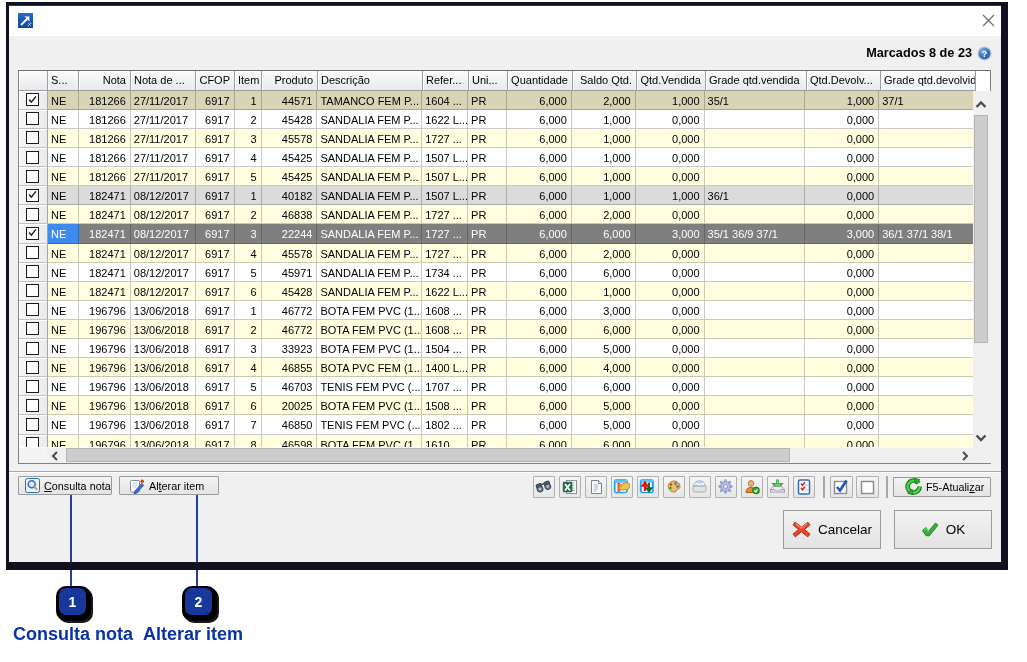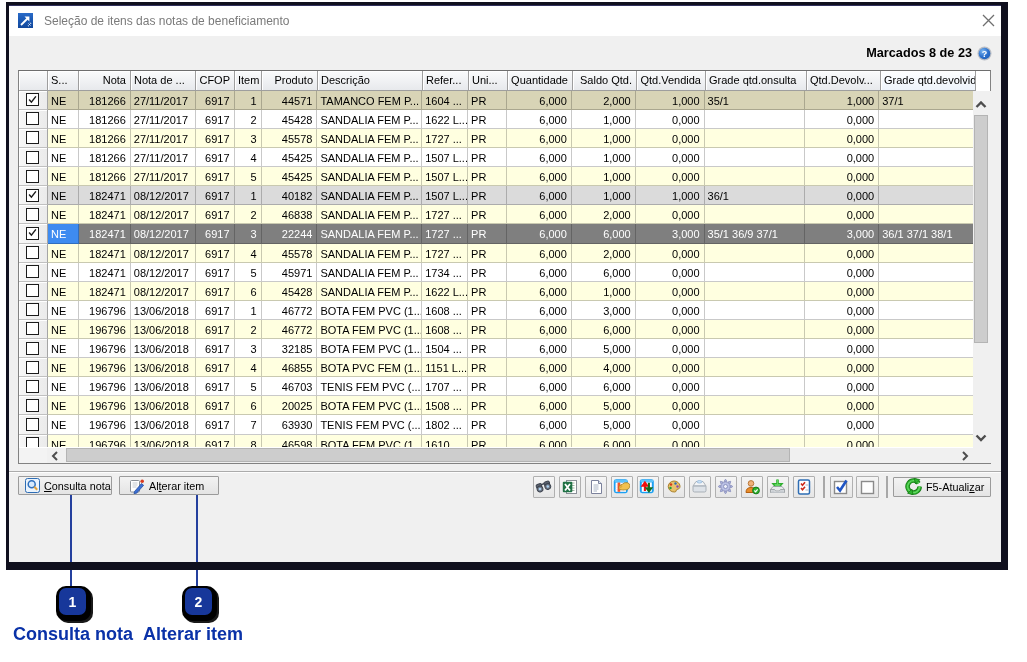--- a/index.html
+++ b/index.html
@@ -67,21 +67,20 @@
             <stop offset="0" stop-color="#2a6bc8"></stop>
             <stop offset="0.45" stop-color="#1b59b4"></stop>
             <stop offset="1" stop-color="#12489c"></stop>
           </linearGradient>
         </defs>
     <rect x="0" y="0" width="15" height="15" fill="url(#tg)"></rect>
     <path d="M3 12 L10 5" stroke="#fff" stroke-width="1.8"></path>
     <path d="M6.5 3.6 L11.4 3.6 L11.4 8.5 Z" fill="#fff"></path>
     <path d="M10.5 10.5 l2 2 M9.8 12.4 l1.2 .8 M12.2 9.6 l.8 1.4" stroke="#e8eef8" stroke-width="1"></path>
   </svg>
-  <div class="ttext">Seleção de itens das notas de beneficiamento</div>
   <svg class="xbtn" width="13" height="13" viewBox="0 0 13 13">
         <path d="M1 1 L12 12 M12 1 L1 12" stroke="#6f6f6f" stroke-width="1.3"></path>
       </svg>
  </div>
  <div class="marc">Marcados 8 de 23</div>
  <svg class="helpi" width="15" height="15" viewBox="0 0 15 15">
    <defs>
         <radialGradient id="hg" cx="0.35" cy="0.3" r="0.9">
           <stop offset="0" stop-color="#7db7f0"></stop>
           <stop offset="0.5" stop-color="#2f73cf"></stop>
@@ -101,21 +100,21 @@
         <div class="hc" style="width:65px">Nota de ...</div>
         <div class="hc n" style="width:39px">CFOP</div>
         <div class="hc n" style="width:27px">Item</div>
         <div class="hc n" style="width:56px">Produto</div>
         <div class="hc" style="width:105px">Descrição</div>
         <div class="hc" style="width:46px">Refer...</div>
         <div class="hc" style="width:39px">Uni...</div>
         <div class="hc n" style="width:65px">Quantidade</div>
         <div class="hc n" style="width:64px">Saldo Qtd.</div>
         <div class="hc n" style="width:69px">Qtd.Vendida</div>
-        <div class="hc" style="width:101px">Grade qtd.onsulta</div>
+        <div class="hc" style="width:101px">Grade qtd.vendida</div>
         <div class="hc" style="width:74px">Qtd.Devolv...</div>
         <div class="hc last" style="width:95px">Grade qtd.devolvid</div>
       </div>
   <div class="rowswrap">
 <div class="r k" style="top:0.00px">
           <div class="cbc">
             <span class="cb">
               <svg viewBox="0 0 13 13" width="13" height="13">
                 <path d="M2.5 6.5 L5.2 9.6 L10.5 2.8" stroke="#1a1a1a" stroke-width="1.7" fill="none"></path>
               </svg>
@@ -387,21 +386,21 @@
         </div>
 <div class="r w" style="top:248.37px">
           <div class="cbc">
             <span class="cb"></span>
           </div>
           <div class="c" style="width:31px">NE</div>
           <div class="c n" style="width:52px">196796</div>
           <div class="c" style="width:65px">13/06/2018</div>
           <div class="c n" style="width:39px">6917</div>
           <div class="c n" style="width:27px">3</div>
-          <div class="c n" style="width:56px">32185</div>
+          <div class="c n" style="width:56px">33923</div>
           <div class="c" style="width:105px">BOTA FEM PVC (1...</div>
           <div class="c" style="width:46px">1504 ...</div>
           <div class="c" style="width:39px">PR</div>
           <div class="c n" style="width:65px">6,000</div>
           <div class="c n" style="width:64px">5,000</div>
           <div class="c n" style="width:69px">0,000</div>
           <div class="c" style="width:101px"></div>
           <div class="c n" style="width:74px">0,000</div>
           <div class="c" style="width:95px"></div>
         </div>
@@ -409,21 +408,21 @@
           <div class="cbc">
             <span class="cb"></span>
           </div>
           <div class="c" style="width:31px">NE</div>
           <div class="c n" style="width:52px">196796</div>
           <div class="c" style="width:65px">13/06/2018</div>
           <div class="c n" style="width:39px">6917</div>
           <div class="c n" style="width:27px">4</div>
           <div class="c n" style="width:56px">46855</div>
           <div class="c" style="width:105px">BOTA PVC FEM (1...</div>
-          <div class="c" style="width:46px">1151 L...</div>
+          <div class="c" style="width:46px">1400 L...</div>
           <div class="c" style="width:39px">PR</div>
           <div class="c n" style="width:65px">6,000</div>
           <div class="c n" style="width:64px">4,000</div>
           <div class="c n" style="width:69px">0,000</div>
           <div class="c" style="width:101px"></div>
           <div class="c n" style="width:74px">0,000</div>
           <div class="c" style="width:95px"></div>
         </div>
 <div class="r w" style="top:286.57px">
           <div class="cbc">
@@ -467,21 +466,21 @@
         </div>
 <div class="r w" style="top:324.79px">
           <div class="cbc">
             <span class="cb"></span>
           </div>
           <div class="c" style="width:31px">NE</div>
           <div class="c n" style="width:52px">196796</div>
           <div class="c" style="width:65px">13/06/2018</div>
           <div class="c n" style="width:39px">6917</div>
           <div class="c n" style="width:27px">7</div>
-          <div class="c n" style="width:56px">63930</div>
+          <div class="c n" style="width:56px">46850</div>
           <div class="c" style="width:105px">TENIS FEM PVC (...</div>
           <div class="c" style="width:46px">1802 ...</div>
           <div class="c" style="width:39px">PR</div>
           <div class="c n" style="width:65px">6,000</div>
           <div class="c n" style="width:64px">5,000</div>
           <div class="c n" style="width:69px">0,000</div>
           <div class="c" style="width:101px"></div>
           <div class="c n" style="width:74px">0,000</div>
           <div class="c" style="width:95px"></div>
         </div>
@@ -667,20 +666,34 @@
         <svg width="17" height="17" viewBox="0 0 17 17">
 <path d="M13.6 5.2 A6 6 0 1 0 14.6 8.6" fill="none" stroke="#157a15" stroke-width="4.6"></path>
 <path d="M13.6 5.2 A6 6 0 1 0 14.6 8.6" fill="none" stroke="#2fb52f" stroke-width="3"></path>
 <path d="M13.6 5.2 A6 6 0 1 0 14.6 8.6" fill="none" stroke="#66d866" stroke-width="1.2"></path>
 <path d="M9.2 0.4 L14.8 1.6 L10.6 6 Z" fill="#2fb52f" stroke="#157a15" stroke-width="0.8"></path>
 <path d="M8 16.8 L2.6 15.2 L7 11.2 Z" fill="#2fb52f" stroke="#157a15" stroke-width="0.8"></path>
 </svg>
       </span>
       <span>F5-Atuali<u>z</u>ar</span>
     </div>
+ <div class="big bCan">
+      <svg width="19" height="17" viewBox="0 0 19 17">
+<path d="M3.2 1.2 L9.5 6.2 L15.8 1.2 L18 3.8 L12.4 8.5 L18 13.2 L15.8 15.8 L9.5 10.8 L3.2 15.8 L1 13.2 L6.6 8.5 L1 3.8 Z" fill="#e8472b" stroke="#a8270f" stroke-width="1"></path>
+<path d="M4 2.8 L9.5 7.2 L15 2.8" stroke="#f4846f" stroke-width="1.2" fill="none"></path>
+</svg>
+      <span>Cancelar</span>
+    </div>
+ <div class="big bOk">
+      <svg width="18" height="15" viewBox="0 0 18 15">
+<path d="M1.5 8.5 L5 5.5 L7.5 9.5 L14.5 1 L17 3.2 L8 14 L4.8 13.5 Z" fill="#35b335" stroke="#1f7a1f" stroke-width="0.9"></path>
+<path d="M3 8 L5.5 6.5 L7.5 10" stroke="#7fd87f" stroke-width="1" fill="none"></path>
+</svg>
+      <span>OK</span>
+    </div>
 </div>
 <div class="cline" style="left:70px;top:495px;height:67px"></div>
 <div class="cline" style="left:70px;top:570px;height:20px"></div>
 <div class="cline" style="left:196px;top:495px;height:67px"></div>
 <div class="cline" style="left:196px;top:570px;height:20px"></div>
 <div class="badge" style="left:56px;top:586px">
     <div class="in">1</div>
   </div>
 <div class="badge" style="left:182px;top:586px">
     <div class="in">2</div>

